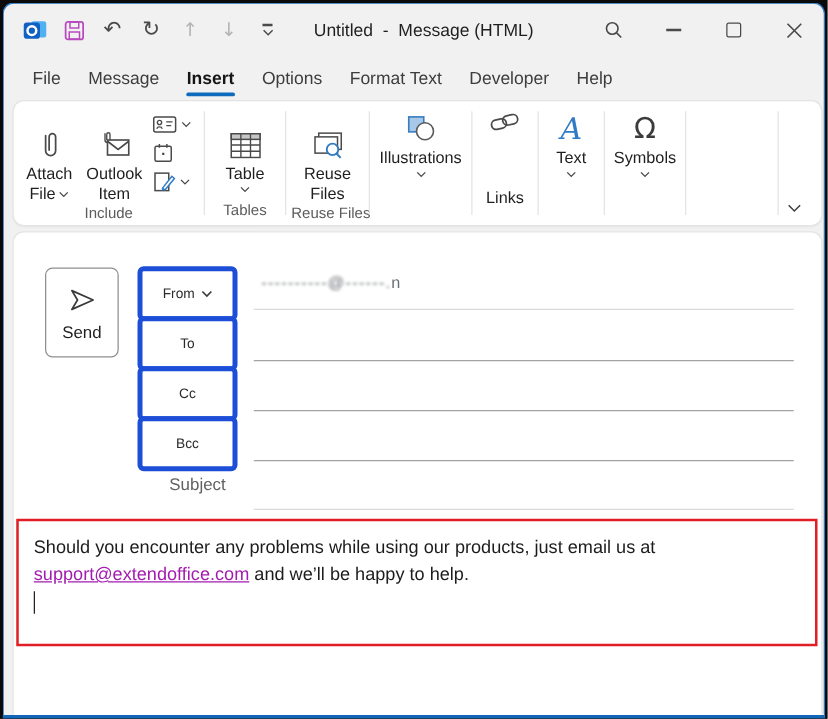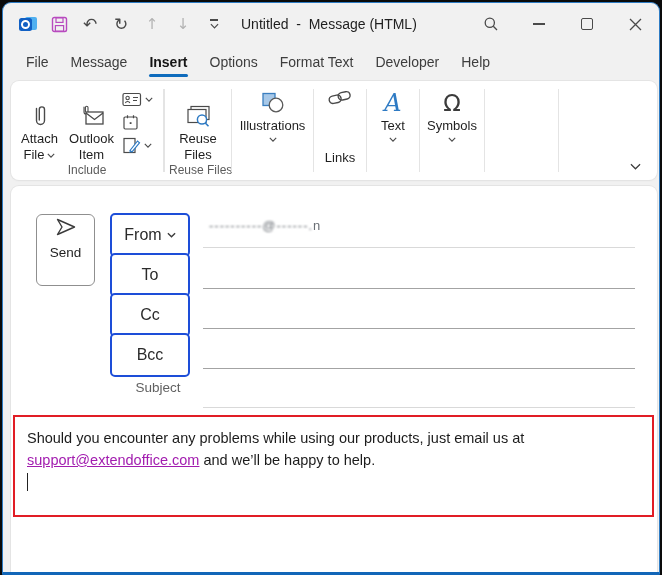--- a/index.html
+++ b/index.html
@@ -17,21 +17,21 @@
   .qat-btn{width:18px;height:22px;display:flex;align-items:center;justify-content:center;cursor:default;}
   .glyph{font-family:"DejaVu Sans",sans-serif;color:#4a4a4a;font-size:17px;line-height:1;}
   .glyph.disabled{color:#b3b3b3;font-size:15px;}
   .ologo{position:relative;width:19px;height:17px;display:inline-block;}
   .ol-back{position:absolute;right:0;top:1px;width:12px;height:13px;background:#50b0f0;border-radius:2px;}
   .ol-front{position:absolute;left:0;top:2px;width:13px;height:13px;background:#1160c4;border-radius:2.5px;
             display:flex;align-items:center;justify-content:center;}
   .ol-ring{width:5px;height:5px;border:2px solid #fff;border-radius:50%;}
   .overflow-icon{display:flex;flex-direction:column;align-items:center;gap:2px;}
   .overflow-icon .bar{width:8px;height:1.4px;background:#4a4a4a;}
-  .win-title{margin-left:18px;font-size:14px;color:#1f1f1f;white-space:pre;}
+  .win-title{margin-left:28px;font-size:14px;color:#1f1f1f;white-space:pre;}
   .caption-controls{margin-left:auto;display:flex;align-items:center;height:42px;}
   .cap{width:48px;height:42px;display:flex;align-items:center;justify-content:center;}
   .min-glyph{width:12px;height:1.4px;background:#4a4a4a;}
   .max-glyph{width:10px;height:10px;border:1.3px solid #4a4a4a;border-radius:2px;}
 
   
   .tabs{display:flex;align-items:center;height:34px;padding:0 12px;}
   .tab{position:relative;padding:7px 11px;font-size:14px;color:#3d3d3d;cursor:default;}
   .tab.active{font-weight:700;color:#161616;text-align:right;}
   .tab.active::after{content:"";position:absolute;left:11px;right:11px;bottom:0;height:3px;
@@ -58,25 +58,25 @@
                    display:flex;align-items:center;justify-content:center;cursor:default;}
   .serif-a{font-family:"DejaVu Serif","Liberation Serif",serif;font-style:italic;
            font-size:24px;color:#2f7bc4;line-height:1;}
   .omega{font-size:23px;color:#3b3b3b;line-height:1;font-family:"DejaVu Sans",sans-serif;}
 
   
   .compose{position:absolute;left:8px;top:183px;width:646px;height:390px;background:#fff;
            border-radius:8px 8px 0 0;box-shadow:0 0 0 1px #e4e4e4;}
   .send-btn{position:absolute;left:25px;top:28px;width:57px;height:70px;border:1px solid #8f8f8f;
             border-radius:6px;background:#fff;display:flex;flex-direction:column;align-items:center;
-            justify-content:flex-start;gap:6px;cursor:default;}
+            justify-content:center;gap:6px;cursor:default;}
   .send-label{font-size:13.5px;color:#1f1f1f;}
-  .field-btn{position:absolute;left:99px;width:80px;height:44px;border:2px solid #1d4ed8;border-radius:5px;
+  .field-btn{position:absolute;left:99px;width:80px;height:44px;border:4px solid #1d4ed8;border-radius:5px;
              background:#fff;display:flex;align-items:center;justify-content:center;gap:5px;
-             font-size:16px;color:#2b2b2b;box-sizing:border-box;cursor:default;}
+             font-size:11px;color:#2b2b2b;box-sizing:border-box;cursor:default;}
   .fline{position:absolute;left:192px;width:432px;height:1px;background:#a3a3a3;}
   .fline.light{background:#d9d9d9;}
   .from-value{position:absolute;left:198px;top:32px;font-size:13px;color:#6a6f75;letter-spacing:1px;}
   .from-mask{filter:blur(1.1px);}
   .subject-label{position:absolute;left:112px;top:194px;width:70px;text-align:center;
                  font-size:13.5px;color:#616161;}
 
   
   .bodybox{position:absolute;left:2px;top:229px;width:641px;height:102px;box-sizing:border-box;
            border:2px solid #e11d25;background:#fff;cursor:text;}
@@ -221,20 +221,40 @@
                     <path d="M1 1l4 4 4-4" fill="none" stroke="#4a4a4a" stroke-width="1.4"></path>
                   </svg>
             </span>
           </div>
         </div>
         <div class="rgroup-label">Include</div>
       </div>
 
       <div class="rsep"></div>
 
+      <div class="rgroup" style="width:64px;">
+        <div class="rgroup-content">
+          <div class="bigbtn">
+            <span class="bicon">
+              <svg width="25" height="21" viewBox="0 0 25 21">
+                <rect x="1" y="1" width="23" height="19" fill="#fff" stroke="#4a4a4a" stroke-width="1.2"></rect>
+                <rect x="1" y="1" width="23" height="4.5" fill="#c6c6c6" stroke="#4a4a4a" stroke-width="1.2"></rect>
+                <path d="M1 10 h23 M1 15 h23 M8.7 1 v19 M16.4 1 v19" stroke="#4a4a4a" stroke-width="1.1"></path>
+              </svg>
+            </span>
+            <span class="blabel">Table</span>
+            <span class="blabel lbl-row" style="margin-top:2px;">
+              <svg class="chev" width="8" height="5" viewBox="0 0 10 6">
+                    <path d="M1 1l4 4 4-4" fill="none" stroke="#4a4a4a" stroke-width="1.4"></path>
+                  </svg>
+            </span>
+          </div>
+        </div>
+        <div class="rgroup-label">Tables</div>
+      </div>
 
       <div class="rsep"></div>
 
       <div class="rgroup" style="width:66px;">
         <div class="rgroup-content">
           <div class="bigbtn" style="width:60px;">
             <span class="bicon">
               <svg width="26" height="23" viewBox="0 0 26 23">
                 <rect x="6" y="1.5" width="18" height="13" fill="none" stroke="#4a4a4a" stroke-width="1.2"></rect>
                 <rect x="3" y="4.5" width="18" height="13" fill="#fff" stroke="#4a4a4a" stroke-width="1.2"></rect>

